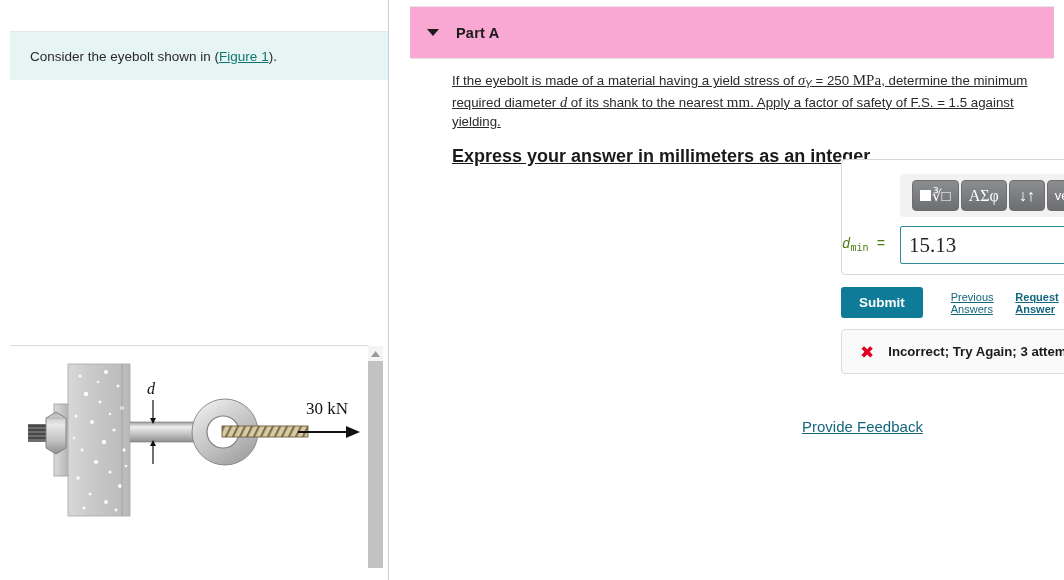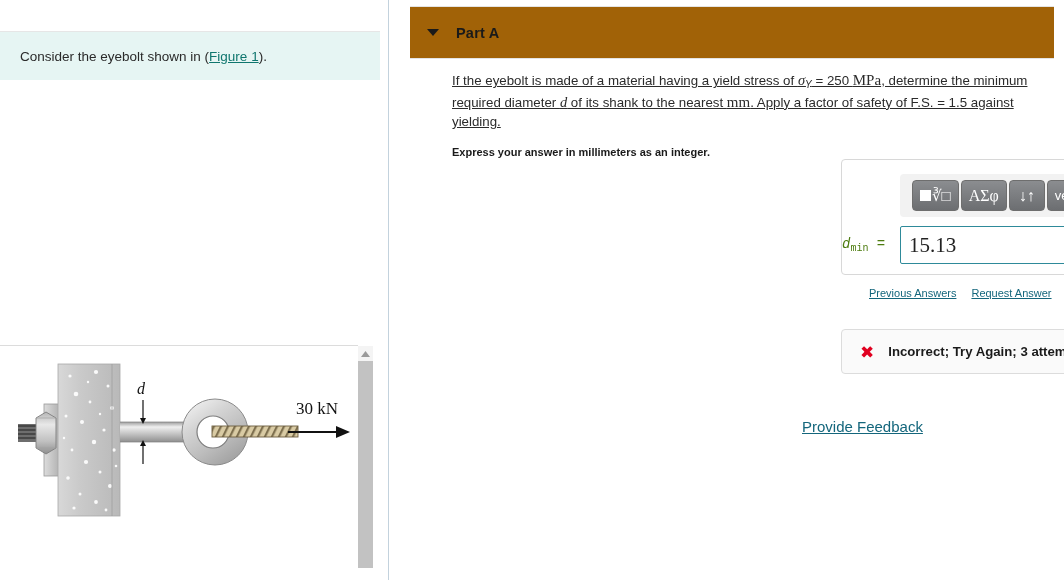--- a/index.html
+++ b/index.html
@@ -7,21 +7,21 @@
     margin: 0; padding: 0;
     width: 1064px; height: 580px;
     background: #ffffff;
     font-family: "Liberation Sans", sans-serif;
     overflow: hidden;
   }
   #app { position: relative; width: 1064px; height: 580px; background:#fff; }
 
   
   .left-panel {
-    position: absolute; left: 0; top: 0;
+    position: absolute; left: 10px; top: 0;
     width: 380px; height: 568px;
     background: #fff;
     overflow: hidden;
   }
   .left-top-rule {
     position: absolute; left: 0; top: 31px; width: 380px; height: 1px;
     background: #e6e6e6;
   }
   .intro-banner {
     position: absolute; left: 0; top: 32px;
@@ -88,21 +88,21 @@
   }
 
   
   .right-panel {
     position: absolute; left: 389px; top: 0;
     width: 675px; height: 580px; background: #fff;
   }
   .part-header {
     position: absolute; left: 21px; top: 6px;
     width: 644px; height: 53px;
-    background: #a16207;
+    background: #f9a8d4;
     border-top: 1px solid #e4e4e4;
     border-bottom: 1px solid #e4e4e4;
     display: flex; align-items: center;
   }
   .collapse-caret {
     margin-left: 17px; margin-right: 17px;
     width: 0; height: 0;
     border-left: 6px solid transparent;
     border-right: 6px solid transparent;
     border-top: 7px solid #1a1a1a;
@@ -120,21 +120,21 @@
   }
   .mvar {
     font-family: "Liberation Serif", serif; font-style: italic; font-size: 14.5px;
   }
   .mrm {
     font-family: "Liberation Serif", serif; font-size: 15px;
   }
   .sub { font-size: 10px; vertical-align: -0.25em; font-style: italic;}
   .q-emph {
     margin-top: 14px;
-    font-size: 11px; font-weight: bold; color: #1a1a1a;
+    font-size: 18px; font-weight: bold; color: #1a1a1a; text-decoration: underline;
   }
 
   
   .answer-box {
     position: absolute; left: 452px; top: 159px;
     width: 497px; height: 116px;
     border: 1px solid #d8d8d8; border-radius: 4px;
     background: #fff;
   }
   .mathbar {
@@ -193,21 +193,21 @@
     font-family: "Liberation Sans", sans-serif;
     font-size: 13.5px; font-weight: bold;
     padding: 8px 18px;
     cursor: pointer;
   }
   .link {
     color: #14667c; text-decoration: underline; font-size: 11px;
     cursor: pointer;
   }
   .submit-row .link { margin-left: 28px; }
-  .submit-row .link + .link { margin-left: 15px; }
+  .submit-row .link + .link { margin-left: 15px; font-weight: bold; }
 
   
   .feedback-box {
     position: absolute; left: 452px; top: 329px;
     width: 340px; height: 45px;
     background: #fafafa;
     border: 1px solid #dcdcdc; border-radius: 4px;
     display: flex; align-items: center;
   }
   .x-mark {
@@ -388,20 +388,21 @@
         <div class="dmin-label">
           <i>d</i><span class="sb">min</span>
           <span>=</span>
         </div>
         <input class="answer-input" type="text" value="15.13" style="">
 
       </div>
     </div>
 
     <div class="submit-row">
+      <button class="submit-btn">Submit</button>
       <span class="link">Previous Answers</span>
       <span class="link">Request Answer</span>
     </div>
 
     <div class="feedback-box">
       <span class="x-mark">✖</span>
       <span class="feedback-text">Incorrect; Try Again; 3 attempts remaining</span>
     </div>
 
     <span class="link provide-feedback">Provide Feedback</span>

